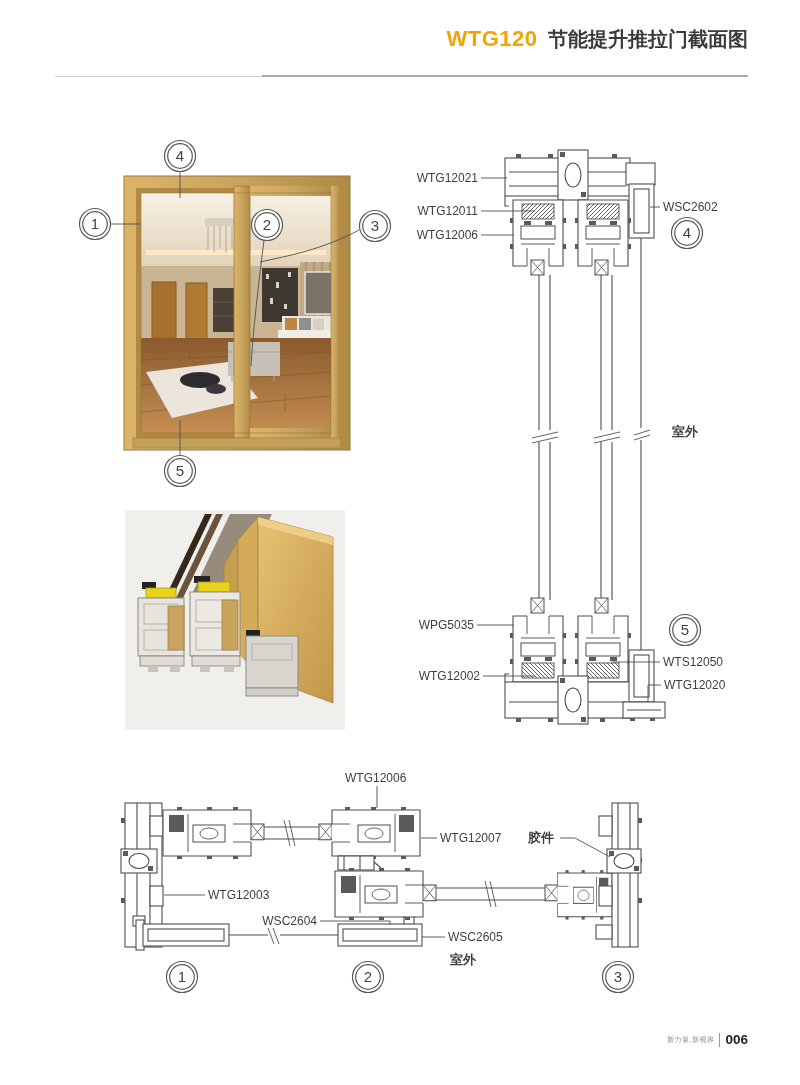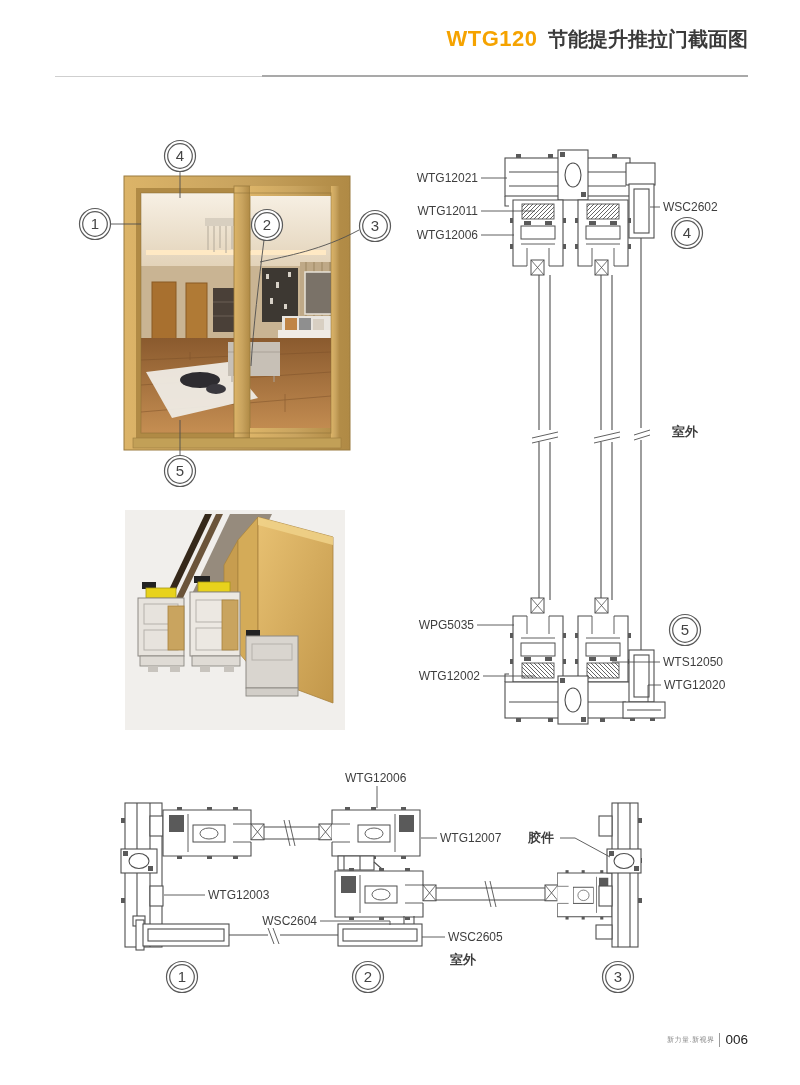--- a/index.html
+++ b/index.html
@@ -10,21 +10,21 @@
   .title-line{white-space:nowrap;}
   .title-code{color:#F5A300;font-size:22px;font-weight:bold;letter-spacing:.5px;}
   .title-cn{color:#3a3a3a;font-size:20px;font-weight:bold;margin-left:6px;}
   .subtitle{margin-top:3px;font-size:11.2px;font-weight:bold;color:#4f4f4f;letter-spacing:.2px;}
   .rule-left{position:absolute;left:55px;top:76px;width:207px;height:1px;background:#cfcfcf;}
   .rule-right{position:absolute;left:262px;top:75px;width:486px;height:2px;background:#a9a9a9;}
   
   .footer{position:absolute;top:1032px;right:52px;display:flex;align-items:center;}
   .footer .slogan{font-size:7px;color:#8a8a8a;letter-spacing:.5px;}
   .footer .divider{display:inline-block;width:1px;height:14px;background:#9a9a9a;margin:0 5px;}
-  .footer .pagenum{font-size:13.5px;font-weight:normal;color:#222;}
+  .footer .pagenum{font-size:13.5px;font-weight:bold;color:#222;}
   
   svg{position:absolute;left:0;top:100px;}
   .cad{stroke:#4f4f4f;stroke-width:1.1;fill:none;}
   .cadw{stroke:#4f4f4f;stroke-width:1.1;fill:#ffffff;}
   .dark{fill:#5a5a5a;stroke:none;}
   .leader{stroke:#4f4f4f;stroke-width:0.9;fill:none;}
   .cad-label{font-family:"Liberation Sans",sans-serif;font-size:12px;fill:#3e3e3e;}
   .cad-label-cn{font-family:"Liberation Sans",sans-serif;font-size:13px;font-weight:bold;fill:#3e3e3e;}
   .callout-num{font-family:"Liberation Sans",sans-serif;font-size:15px;fill:#444;text-anchor:middle;}
   .ring{fill:#ffffff;stroke:#5a5a5a;stroke-width:1.2;}

